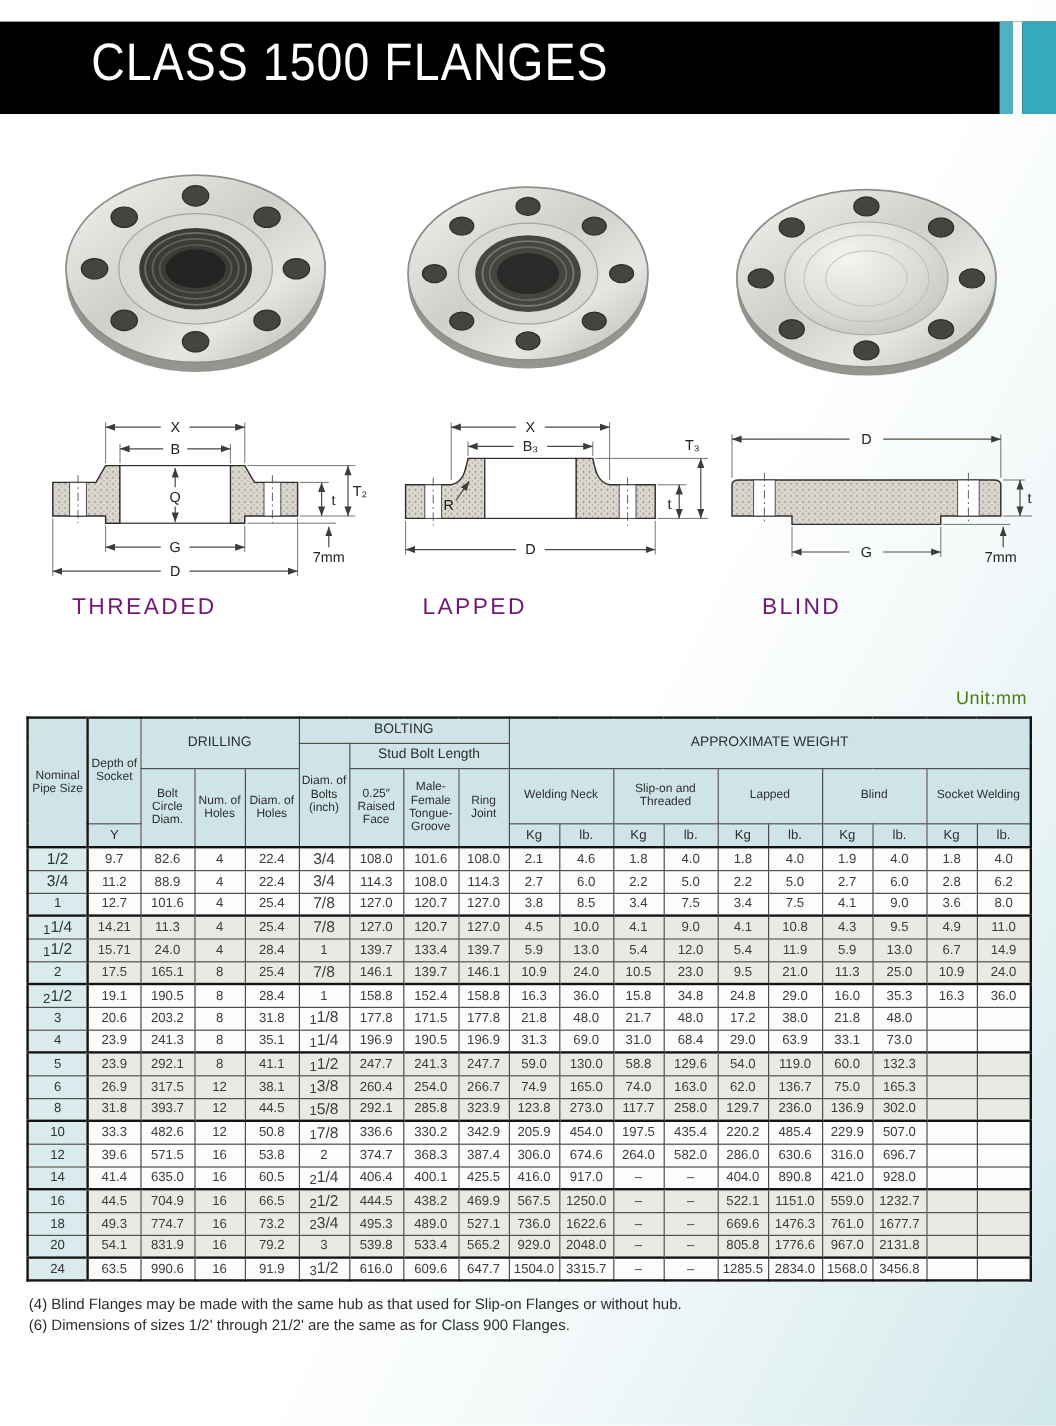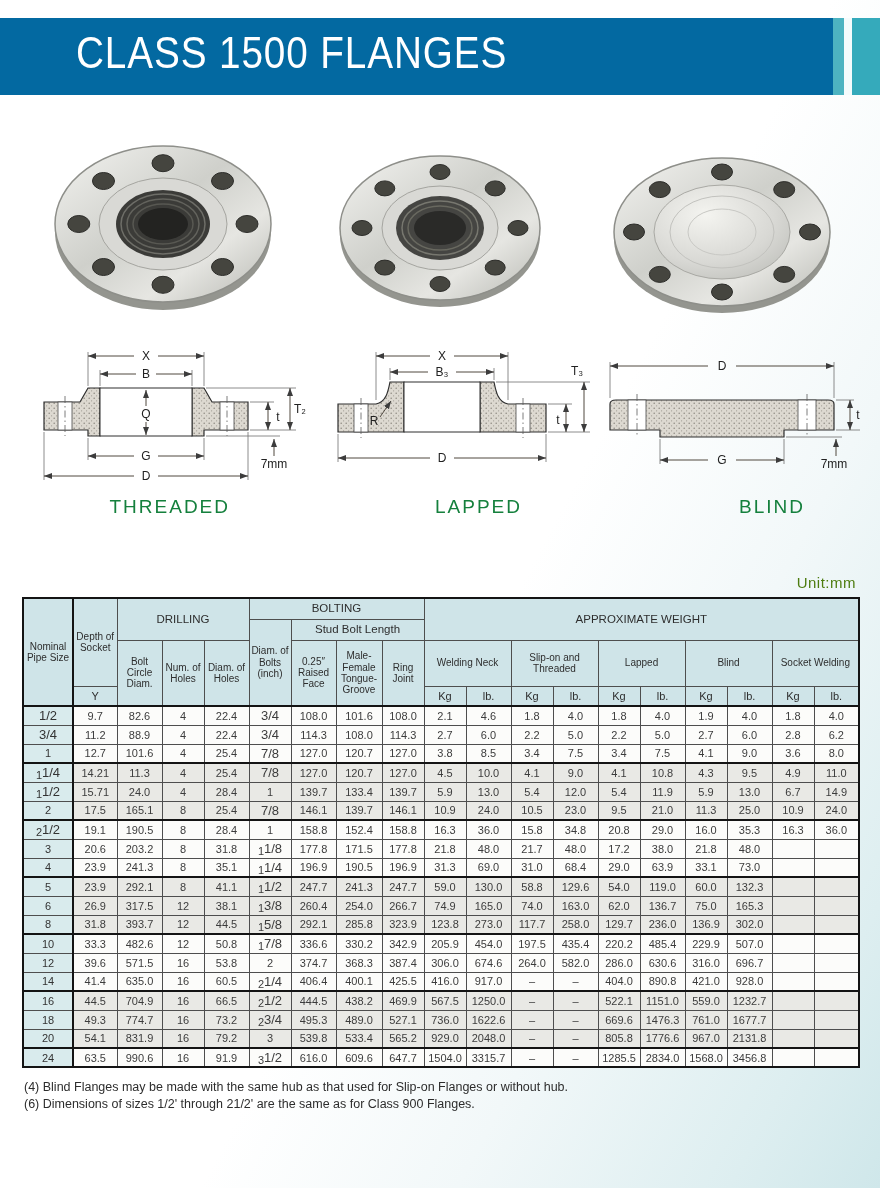--- a/index.html
+++ b/index.html
@@ -2,37 +2,37 @@
 <html><head>
 <meta charset="utf-8">
 <style>
   html,body{margin:0;padding:0;}
   body{width:880px;height:1188px;position:relative;overflow:hidden;
        font-family:"Liberation Sans",sans-serif;
        background:linear-gradient(118deg,#ffffff 0%,#ffffff 55%,#f2f8f9 72%,#ddeef0 90%,#cfe7ea 100%);}
   #page{position:absolute;inset:0;}
 
   
-  .banner{position:absolute;top:18px;left:0;width:880px;height:77px;background:#0369a1;}
+  .banner{position:absolute;top:18px;left:0;width:880px;height:77px;background:#000000;}
   .banner .band-light{position:absolute;top:0;left:833px;width:11px;height:100%;background:#4db3c1;}
   .banner .band-white{position:absolute;top:0;left:844px;width:8px;height:100%;background:#f4fbfc;}
   .banner .band-end{position:absolute;top:0;left:852px;right:0;height:100%;background:#35aabb;}
   .banner h1{position:absolute;left:76px;top:10px;margin:0;color:#ffffff;font-weight:500;
              font-size:44px;letter-spacing:1px;}
   .banner h1 span{display:inline-block;transform:scaleX(.88);transform-origin:left center;}
 
   
   .photo{position:absolute;}
   .photo svg{display:block;}
 
   
   .diag{position:absolute;}
   .diag text{font-family:"Liberation Sans",sans-serif;font-size:12px;fill:#222;}
-  .caption{position:absolute;top:496px;display:block;width:170px;text-align:right;
-           font-size:19px;letter-spacing:2px;color:#15803d;}
+  .caption{position:absolute;top:496px;display:block;width:170px;text-align:left;
+           font-size:19px;letter-spacing:2px;color:#701a75;}
 
   
   .unit{position:absolute;top:574px;right:24px;font-size:15px;color:#4d7c0f;letter-spacing:.5px;}
 
   
   .tblwrap{position:absolute;top:597px;left:22px;}
   table{border-collapse:collapse;table-layout:fixed;width:836px;font-size:11px;color:#3c3c3c;
         border:2.5px solid #141414;background:#fcfcfa;}
   th,td{border:1px solid #4e4e4e;padding:0;text-align:center;font-weight:normal;overflow:hidden;
         white-space:nowrap;}
@@ -463,21 +463,21 @@
             <td>8</td>
             <td>28.4</td>
             <td>1</td>
             <td>158.8</td>
             <td>152.4</td>
             <td>158.8</td>
             <td>16.3</td>
             <td>36.0</td>
             <td>15.8</td>
             <td>34.8</td>
-            <td>20.8</td>
+            <td>24.8</td>
             <td>29.0</td>
             <td>16.0</td>
             <td>35.3</td>
             <td>16.3</td>
             <td>36.0</td>
           </tr>
           <tr>
             <th class="sizecol vthick-r">3</th>
             <td>20.6</td>
             <td>203.2</td>

